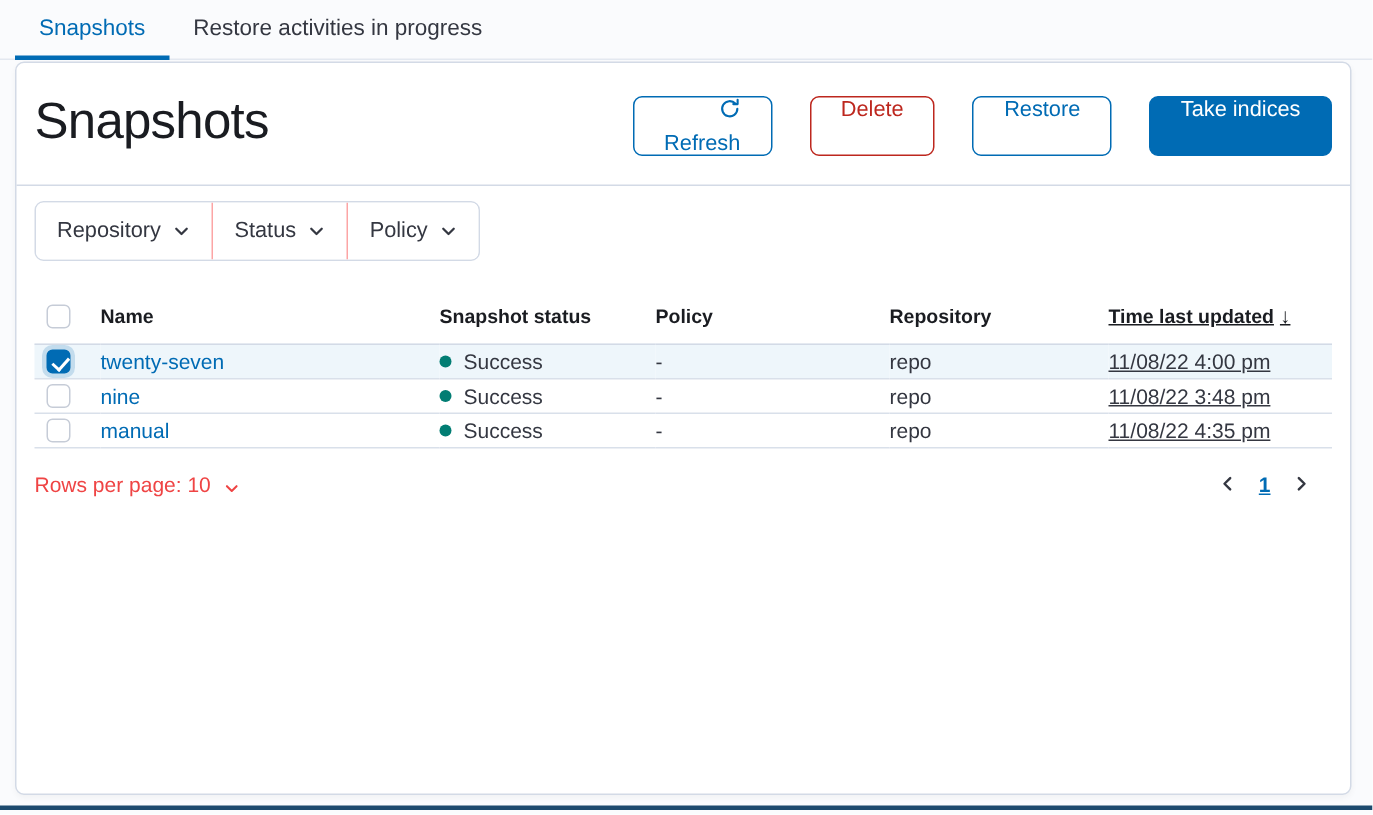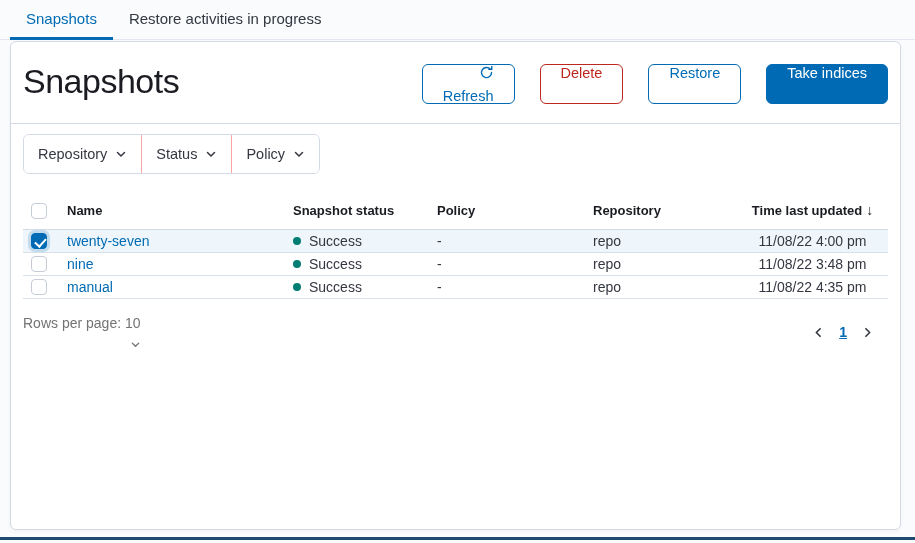--- a/index.html
+++ b/index.html
@@ -66,21 +66,21 @@
   }
   .filter-btn + .filter-btn { border-left:1px solid #fca5a5; }
   .filter-btn svg { color:#343741; }
   
   .table-wrap { margin:28px 12px 0; }
   table { width:100%; border-collapse:collapse; table-layout:fixed; }
   th {
     text-align:left; font-size:13px; font-weight:700; color:#1a1c21;
     padding:0 8px 10px 0; border-bottom:1px solid #d3dae6; cursor:pointer;
   }
-  th.time, td.time { text-align:center; padding-right:2px; }
+  th.time, td.time { text-align:left; padding-right:2px;text-decoration:underline; }
   td { font-size:14px; color:#343741; height:23px; border-bottom:1px solid #d9e0ea; padding:0 8px 0 0; }
   tr.selected td { background:var(--selected-row-bg,#eef6fb); }
   td.check-cell, th.check-cell { width:44px; padding-left:8px; }
   a.name-link { color:var(--primary,#006BB4); text-decoration:none; cursor:pointer; }
   .status { display:flex; align-items:center; gap:8px; }
   .dot { width:8px; height:8px; border-radius:50%; background:var(--success,#017D73); flex:none; }
   .checkbox {
     width:16px; height:16px; border:1px solid #c6ccd7; border-radius:4px;
     background:#fff; position:relative; cursor:pointer; display:inline-block; vertical-align:middle;
   }
@@ -91,22 +91,22 @@
   .checkbox.checked::after {
     content:""; position:absolute; left:4.5px; top:1.5px; width:5px; height:9px;
     border:solid #fff; border-width:0 2px 2px 0; transform:rotate(42deg);
   }
   .sort-icon { font-weight:400; font-size:14px; margin-left:4px; }
   
   .table-footer {
     display:flex; justify-content:space-between; align-items:center; padding:16px 12px 14px;
   }
   .rows-per-page {
-    display:flex; align-items:flex-end; gap:8px; font-size:14px; color:#737373;
-    background:none; border:none; font-family:inherit; cursor:pointer;flex-direction:column;
+    display:flex; align-items:flex-end; gap:8px; font-size:14px; color:#ef4444;
+    background:none; border:none; font-family:inherit; cursor:pointer;
   }
   .pagination { display:flex; align-items:center; gap:14px; padding-right:14px; }
   .page-arrow { background:none; border:none; cursor:pointer; color:#343741; display:flex; align-items:center; }
   .page-num {
     font-size:14px; font-weight:700; color:var(--primary,#006BB4);
     text-decoration:underline; cursor:pointer; background:none; border:none; font-family:inherit;
   }
   
   .bottom-bar { position:absolute; left:0; right:0; top:537px; height:3px; background:var(--bottom-bar,#1d4a6e); }
 </style>

